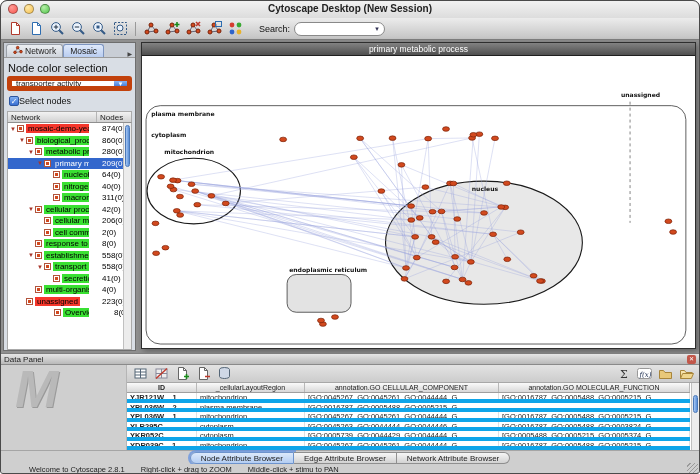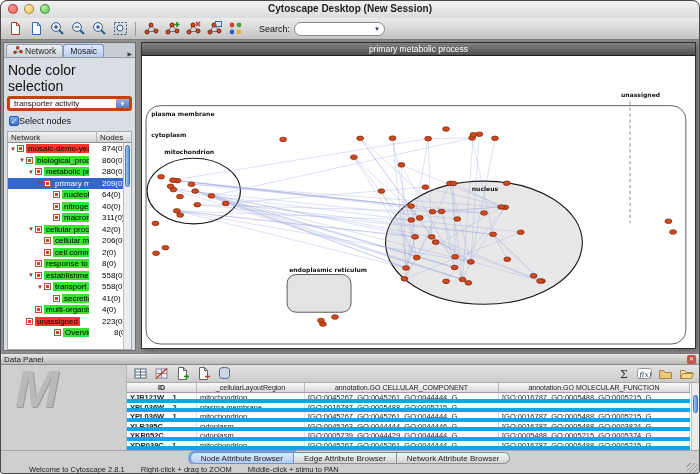--- a/index.html
+++ b/index.html
@@ -41,22 +41,22 @@
   .panel-titlebar .pt-label{flex:1;overflow:hidden;white-space:nowrap;}
   .panel-close{width:9px;height:9px;font-size:6px;line-height:9px;text-align:center;color:#fff;background:#c2574a;border-radius:2px;}
   .panel-close::after{content:"✕";}
   .cp-tabs{display:flex;align-items:flex-end;height:15px;background:#c9ced6;border-bottom:1px solid #9a9a9a;padding-left:2px;}
   .cp-tab{display:flex;align-items:center;gap:2px;font-size:8.5px;padding:1px 6px;height:13px;
     background:linear-gradient(#eceff3,#cfd4db);border:1px solid #9aa0a8;border-bottom:none;border-radius:3px 3px 0 0;color:#222;}
   .cp-tab.sel{background:linear-gradient(#dfe9fb,#b9cdf0);border-color:#7d95c0;}
   .tab-overflow{margin-left:auto;font-size:6px;color:#444;padding:0 3px;}
   .tab-overflow::after{content:"▶";}
   .cp-body{flex:1;padding:3px 3px 0 3px;display:flex;flex-direction:column;overflow:hidden;}
-  .cp-label{font-size:14px;color:#111;margin:1px 0 2px 1px;}
-  .combo{display:flex;align-items:center;height:15px;background:#fff;border:3px solid #c2410c;border-radius:3px;overflow:hidden;margin-bottom:4px;}
+  .cp-label{font-size:11px;color:#111;margin:1px 0 2px 1px;}
+  .combo{display:flex;align-items:center;height:15px;background:#fff;border:5px solid #c2410c;border-radius:3px;overflow:hidden;margin-bottom:4px;}
   .combo .combo-text{flex:1;font-size:8px;padding:0 4px;overflow:hidden;white-space:nowrap;color:#111;}
   .combo-btn{width:13px;height:100%;background:linear-gradient(#8ab4f4,#4a7fd8);color:#fff;font-size:7px;display:flex;align-items:center;justify-content:center;}
   .combo-btn::after{content:"▾";}
   .checkbox-row{display:flex;align-items:center;margin:1px 0 5px 2px;font-size:9px;color:#111;}
   .cb{width:10px;height:10px;border-radius:2px;border:1px solid #2b55a0;background:linear-gradient(#7fb0f4,#3a6fd0);
     color:#fff;font-size:8px;line-height:9px;text-align:center;}
   .cb::after{content:"✓";}
   .tree-head{display:flex;height:12px;background:linear-gradient(#f2f2f2,#d2d2d2);border:1px solid #aaa;border-bottom:1px solid #8f8f8f;
     font-size:8px;color:#222;align-items:center;}
   .tree-head .th-net{flex:1;padding-left:3px;border-right:1px solid #b5b5b5;height:100%;display:flex;align-items:center;}

